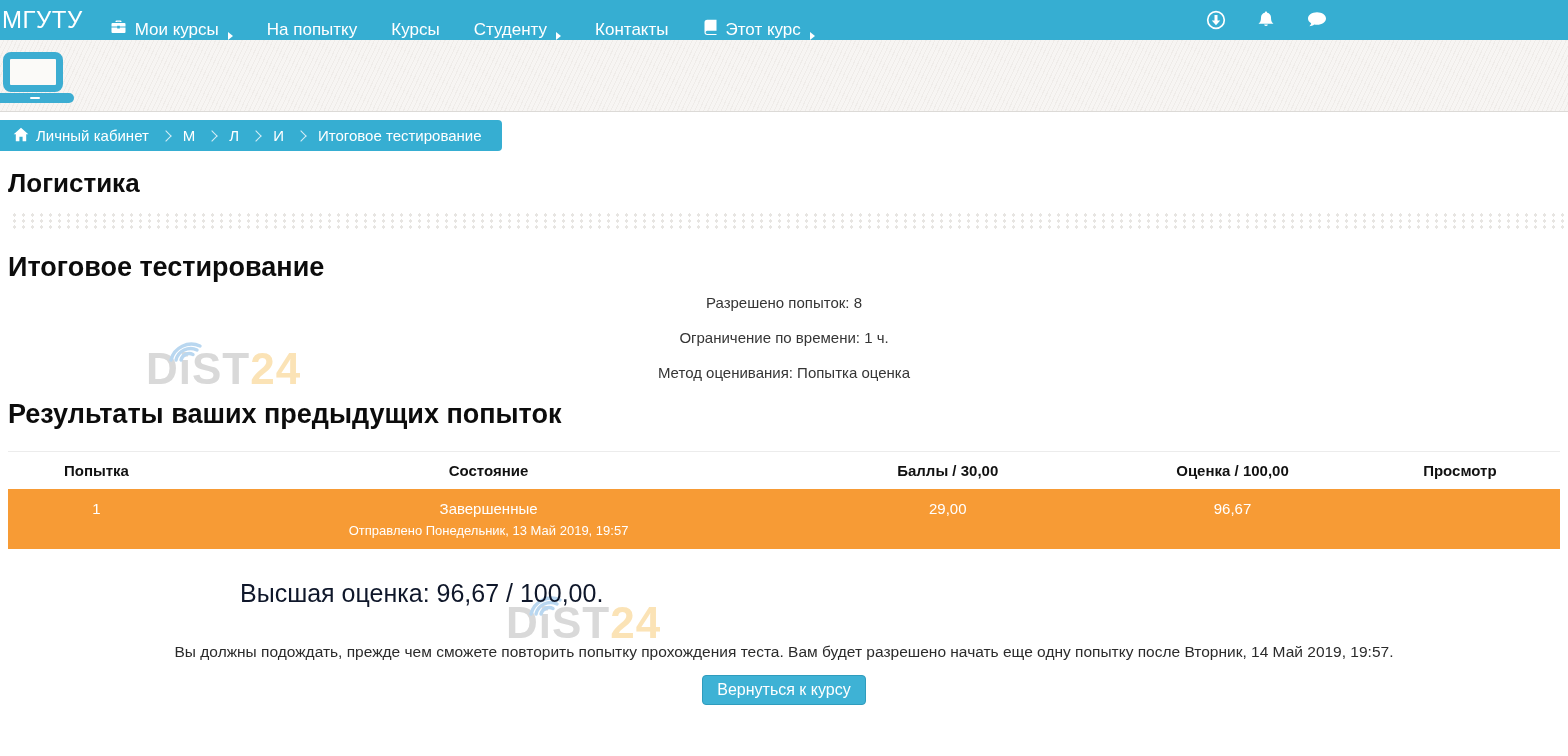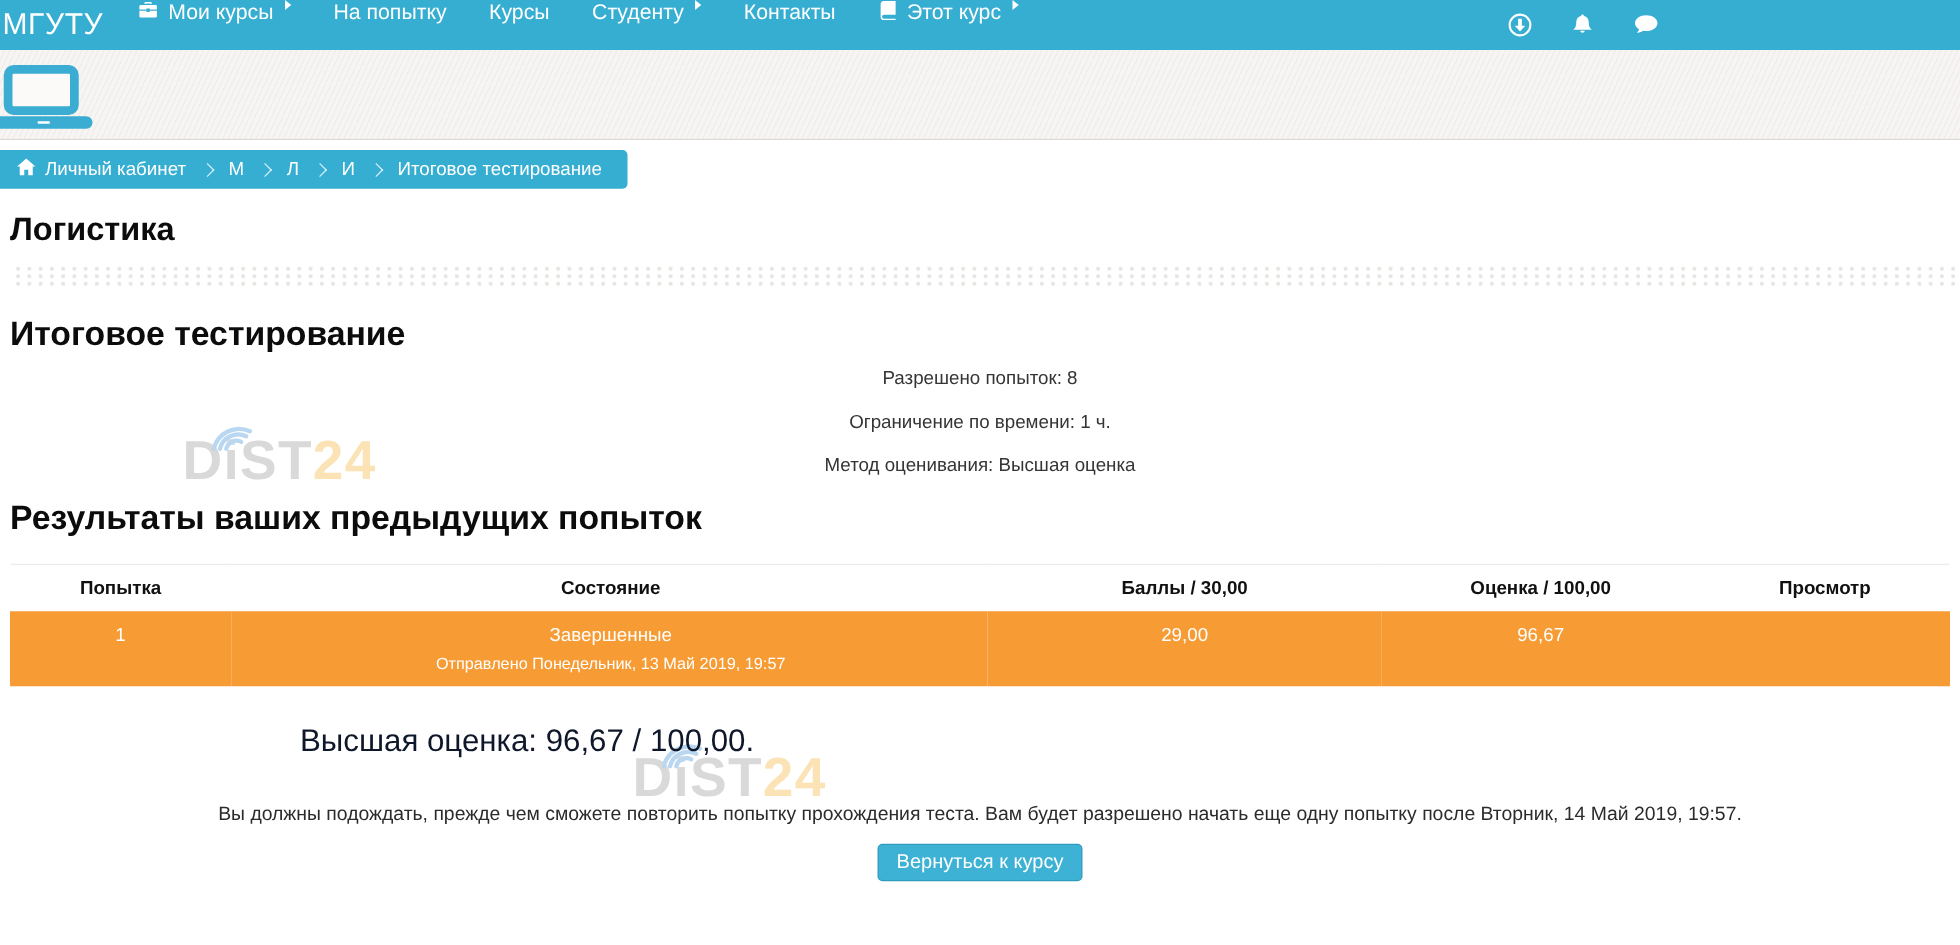--- a/index.html
+++ b/index.html
@@ -4,21 +4,21 @@
 <style>
   *{box-sizing:border-box;margin:0;padding:0}
   html,body{width:1568px;height:756px}
   body{font-family:"Liberation Sans","DejaVu Sans",sans-serif;background:#fff;color:#1a1a1a}
   .page{position:relative;width:1568px;height:756px;overflow:hidden;background:#fff}
 
   
   .navbar{position:relative;z-index:2;height:40px;background:#36aed2;display:flex;align-items:center;color:#fff}
   .brand{font-size:24px;margin:0 10px 0 2px;letter-spacing:.5px;cursor:pointer}
   .nav-items{display:flex;align-items:center;height:40px}
-  .nav-item{display:inline-flex;align-items:flex-start;gap:8px;color:#fff;font-size:17px;padding:0 17px;height:40px;text-decoration:none;cursor:pointer;white-space:nowrap}
+  .nav-item{display:inline-flex;align-items:flex-end;gap:8px;color:#fff;font-size:17px;padding:0 17px;height:40px;text-decoration:none;cursor:pointer;white-space:nowrap}
   .caret{width:0;height:0;border-left:5px solid #fff;border-top:4px solid transparent;border-bottom:4px solid transparent;margin-left:1px}
   .nav-icons{margin-left:auto;margin-right:240px;display:flex;align-items:center;gap:30px}
   .nav-icons span{display:inline-flex;cursor:pointer}
 
   
   .hero{position:relative;height:72px;background:repeating-linear-gradient(115deg,#f7f5f3 0 3px,#efece9 3px 4px);border-bottom:1px solid #dcdad7}
   .laptop{position:absolute;left:0;top:0;width:90px;height:72px;cursor:pointer}
   .laptop-screen{position:absolute;left:3px;top:12px;width:60px;height:40px;border:7px solid #3cadd2;border-radius:8px;background:#fbfaf8}
   .laptop-base{position:absolute;left:-8px;top:53px;width:82px;height:10px;background:#3cadd2;border-radius:0 6px 6px 0}
   .laptop-dash{position:absolute;left:38px;top:4px;width:10px;height:2px;background:#fff;border-radius:1px}
@@ -179,21 +179,21 @@
 
   
   <div class="quiz-head">
     <h2>Итоговое тестирование</h2>
   </div>
 
   
   <div class="quiz-info">
     <p>Разрешено попыток: 8</p>
     <p>Ограничение по времени: 1 ч.</p>
-    <p>Метод оценивания: Высшая оценка</p>
+    <p>Метод оценивания: Попытка оценка</p>
   </div>
 
   
   <h2 class="results-heading">Результаты ваших предыдущих попыток</h2>
 
   <table class="attempts">
     <colgroup>
       <col style="width:11.4%">
         <col style="width:39%">
         <col style="width:20.3%">

